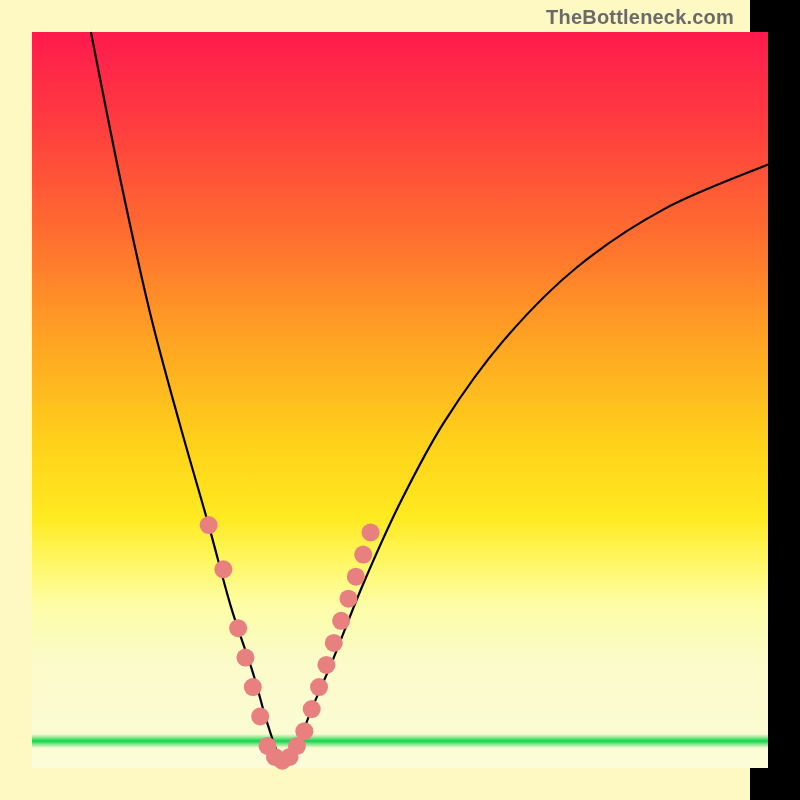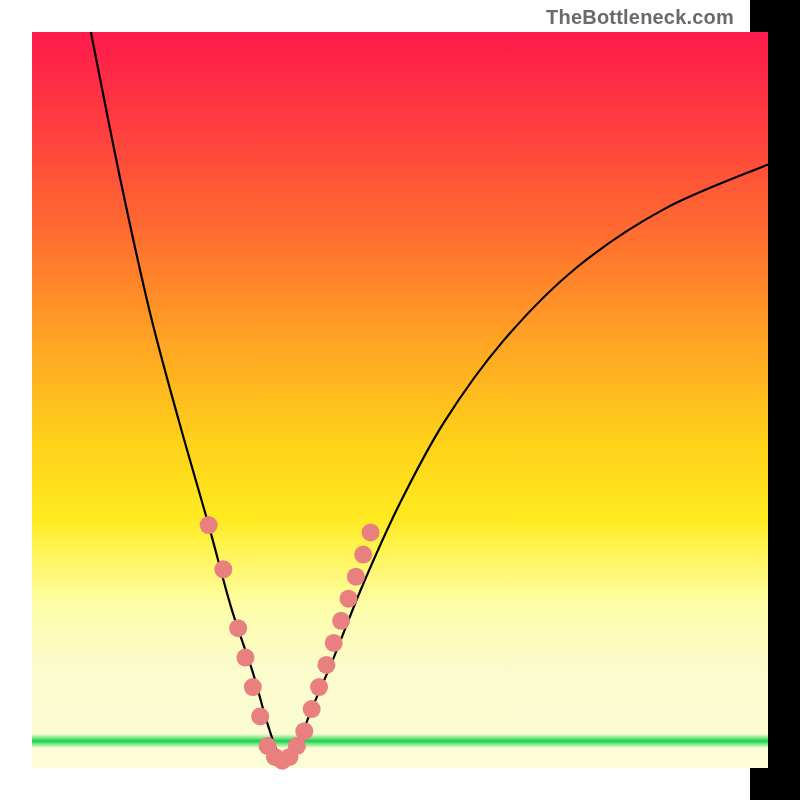--- a/index.html
+++ b/index.html
@@ -9,21 +9,21 @@
     height: 800px;
     background: #000;
     overflow: hidden;
   }
   .frame {
     position: absolute;
     top: 0;
     left: 0;
     width: 750px;
     height: 800px;
-    background: #ffffff;
+    background: #fef9c3;
   }
   .plot-area {
     position: absolute;
     top: 32px;
     left: 32px;
     width: 736px;
     height: 736px;
     
     background: linear-gradient(
       to bottom,

